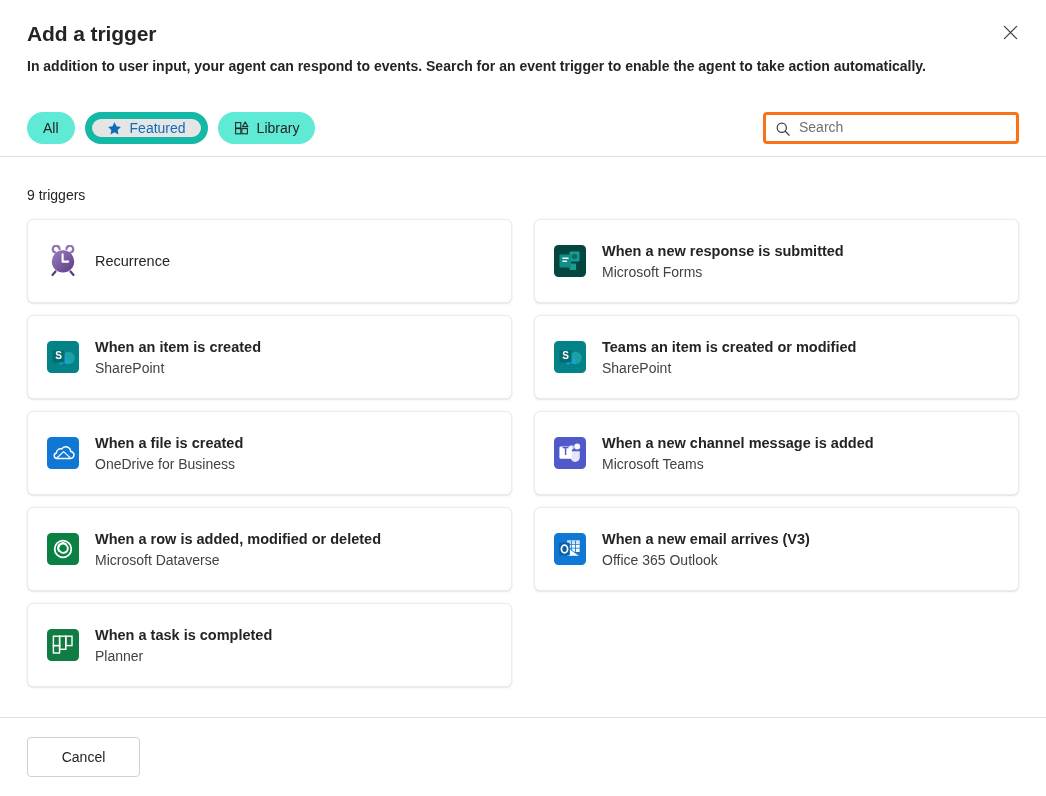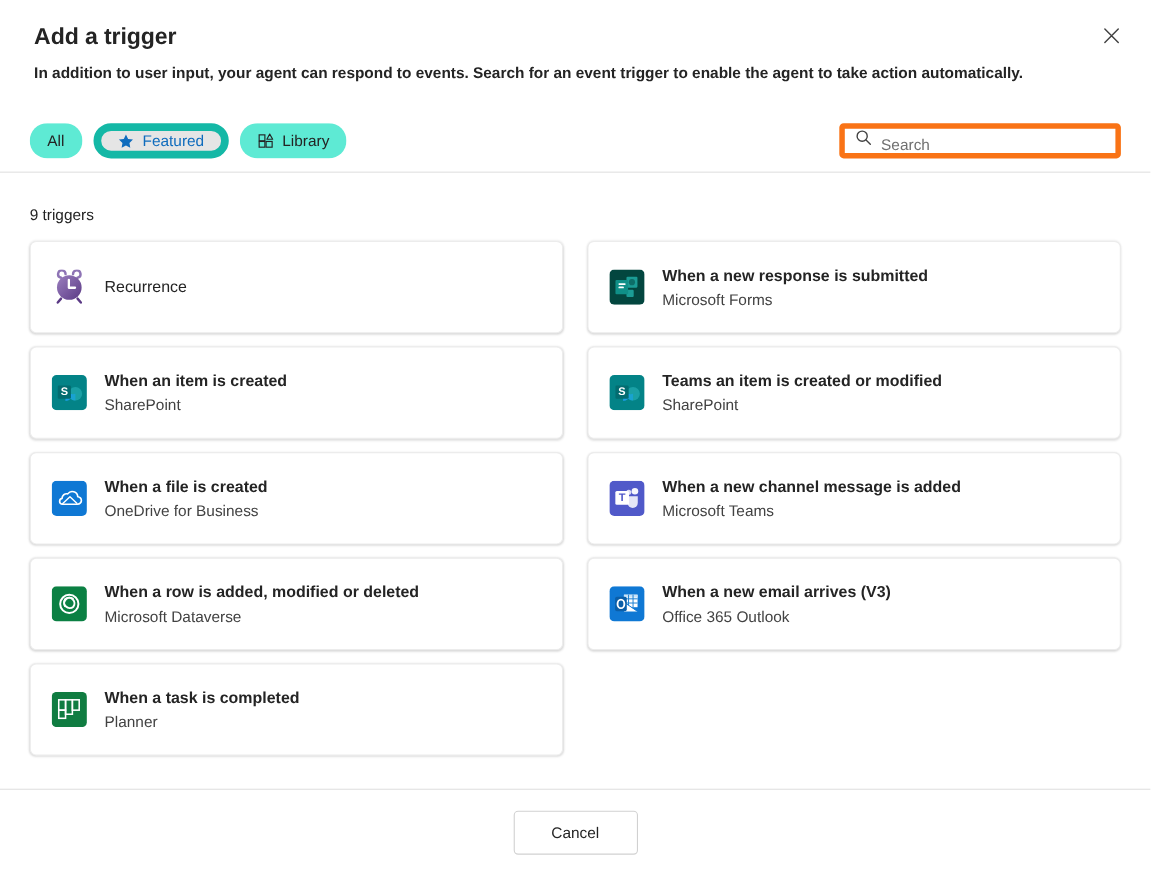--- a/index.html
+++ b/index.html
@@ -17,24 +17,23 @@
     position: relative;
     width: 1046px;
     height: 796px;
     background: #ffffff;
     display: flex;
     flex-direction: column;
   }
 
   
   .header {
-    padding: 20px 27px 0 10px;
+    padding: 20px 27px 0 27px;
     position: relative;
     flex: 0 0 auto;
-    margin-left: 21px;
   }
   .title {
     font-size: 21px;
     font-weight: 600;
     line-height: 28px;
     letter-spacing: -0.1px;
     color: #242424;
   }
   .subtitle {
     margin-top: 8px;
@@ -96,24 +95,24 @@
     display: inline-flex;
     align-items: center;
     justify-content: center;
     width: 16px;
     height: 16px;
   }
 
   .search-box {
     width: 256px;
     height: 32px;
-    border: 5px solid #f97316;
+    border: 3px solid #f97316;
     border-radius: 4px;
     display: flex;
-    align-items: flex-start;
+    align-items: flex-end;
     padding: 0 9px;
     gap: 8px;
     background: #ffffff;
   }
   .search-input {
     border: none;
     outline: none;
     flex: 1;
     font-size: 14px;
     font-family: "Liberation Sans", sans-serif;
@@ -186,21 +185,21 @@
     white-space: nowrap;
   }
   .card.no-sub .card-title { font-weight: 400; }
 
   
   .footer {
     flex: 0 0 auto;
     height: 78px;
     display: flex;
     align-items: center;
-    justify-content: center;
+    justify-content: flex-start;
     padding: 0 27px;
   }
   .btn-secondary {
     min-width: 113px;
     height: 40px;
     border: 1px solid #d1d1d1;
     background: #ffffff;
     border-radius: 4px;
     font-size: 14px;
     font-family: "Liberation Sans", sans-serif;

